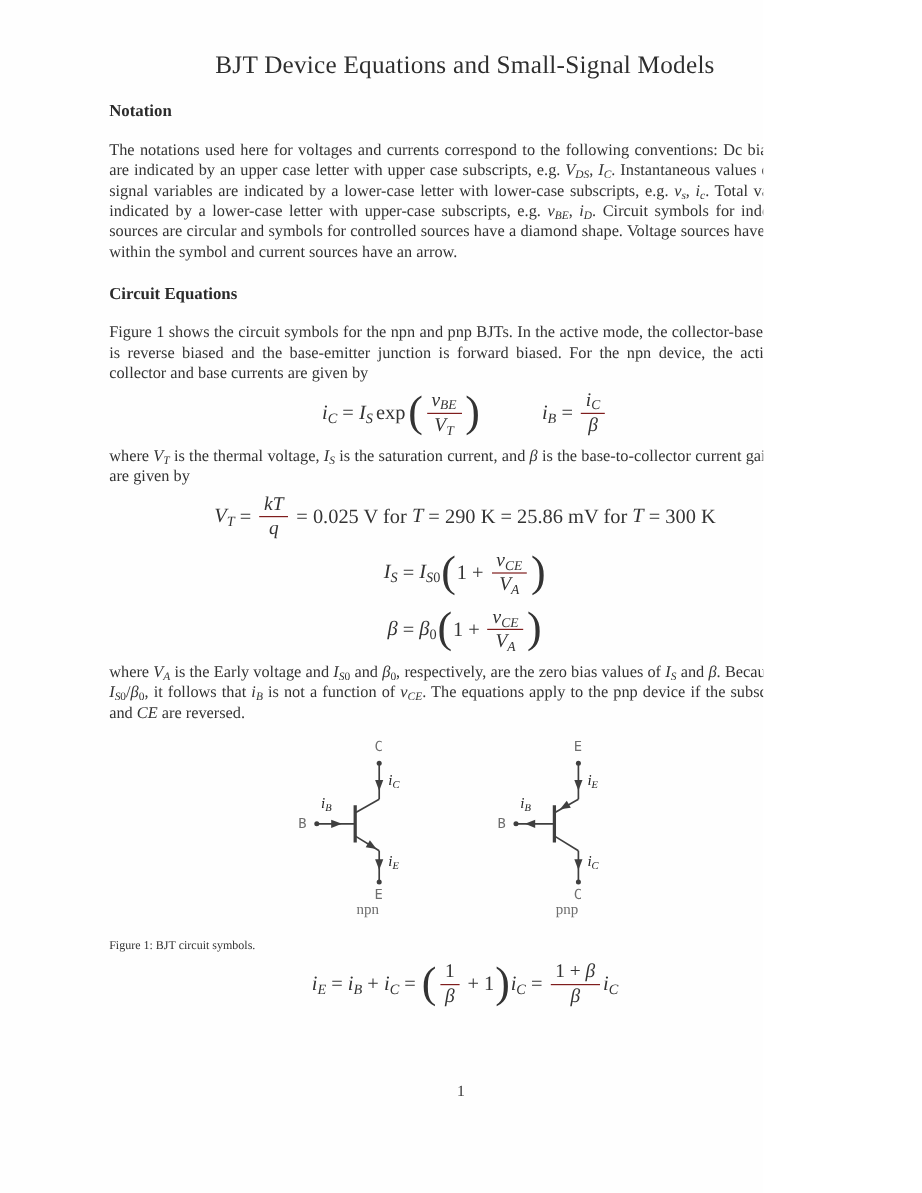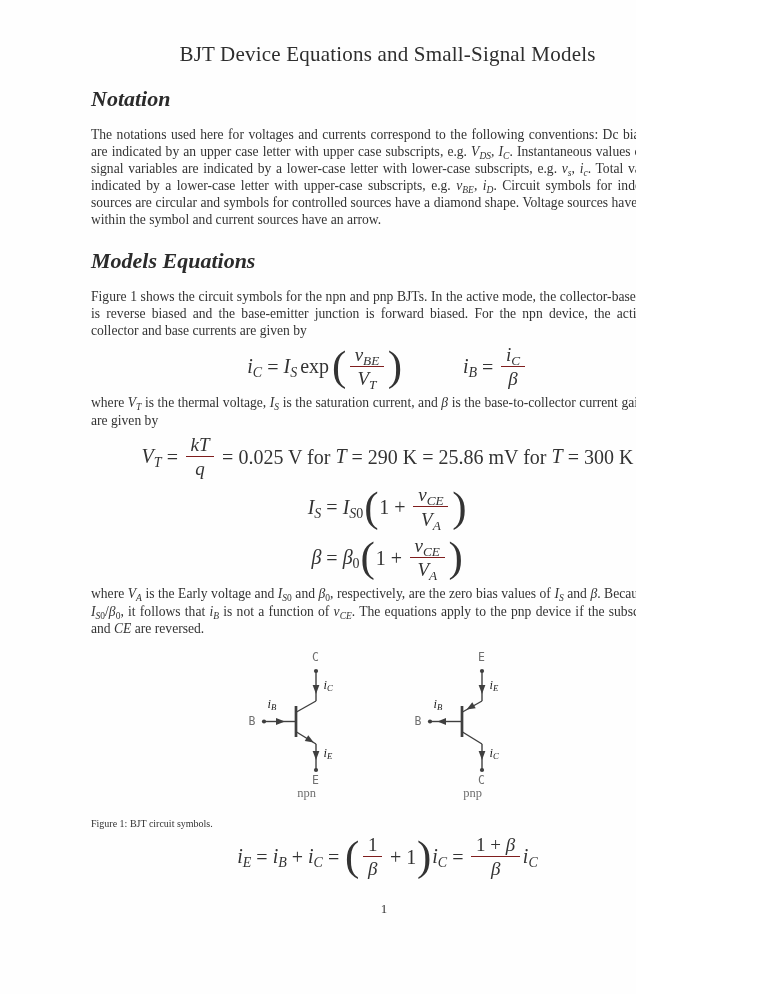--- a/index.html
+++ b/index.html
@@ -1,35 +1,35 @@
 <!DOCTYPE html>
 <html><head>
 <meta charset="utf-8">
 <style>
   html,body{margin:0;padding:0;background:#ffffff;}
   .page{position:relative;width:636px;height:994px;background:#fefefe;overflow:hidden;
         font-family:"Liberation Serif", serif;color:#333;}
   .content{position:absolute;left:91px;top:0;width:593px;}
   .doc-title{margin:0;padding-top:42px;text-align:center;font-size:21px;font-weight:normal;
              color:#2e2e2e;letter-spacing:0.2px;}
-  h2.sec{font-size:22px;margin:19px 0 14px 0;color:#2b2b2b;font-style:italic;}
+  h2.sec{font-size:14px;margin:19px 0 14px 0;color:#2b2b2b;}
   p.body{font-size:13.6px;line-height:17.1px;text-align:justify;margin:0;color:#333;}
   p.indent{text-indent:16px;}
   sub{font-size:0.7em;line-height:0;vertical-align:-0.28em;}
   .mv{font-style:italic;margin-top:28px;}
   .msub0{font-style:normal;}
   .mfn{margin:0 0.1em 0 0.15em;}
   .msp{display:inline-block;}
   .frac{display:inline-block;text-align:center;vertical-align:-0.62em;margin:0 0.15em;
         font-size:0.95em;line-height:1.12;}
   .frac .num{display:block;padding:0 0.25em 0.05em 0.25em;}
   .frac .den{display:block;border-top:1px solid #7f1d1d;padding:0.06em 0.25em 0 0.25em;}
   .bp{font-size:2.15em;font-weight:normal;vertical-align:-0.16em;line-height:0;margin:0 0.02em;}
   .eq{position:relative;display:flex;align-items:center;justify-content:center;
-      font-size:20px;margin:5px 0;min-height:42px;color:#333;}
+      font-size:17px;margin:5px 0;min-height:42px;color:#333;}
   .eq .eq-num{position:absolute;right:0;top:50%;transform:translateY(-50%);}
   .figure-row{display:flex;justify-content:center;gap:56px;margin:12px 0 0 0;}
   .transistor{position:relative;width:110px;height:150px;}
   .transistor svg{position:absolute;left:0;top:0;}
   .t-label{position:absolute;font-family:"DejaVu Sans Mono", monospace;font-size:11.5px;
            color:#6f6f6f;}
   .t-top{left:66px;top:1px;transform:translateX(-50%);}
   .t-bottom{left:66px;top:124px;transform:translateX(-50%);}
   .t-base{left:-1px;top:65px;}
   .dev-name{position:absolute;left:57px;top:137px;transform:translateX(-50%);
@@ -50,21 +50,21 @@
 <body>
 
 <div class="page">
   <div class="content">
 
     <h1 class="doc-title">BJT Device Equations and Small-Signal Models</h1>
 
     <h2 class="sec">Notation</h2>
     <p class="body">The notations used here for voltages and currents correspond to the following conventions: Dc bias values are indicated by an upper case letter with upper case subscripts, e.g. <i class="mv">V<sub class="msub">DS</sub></i>, <i class="mv">I<sub class="msub">C</sub></i>. Instantaneous values of small-signal variables are indicated by a lower-case letter with lower-case subscripts, e.g. <i class="mv">v<sub class="msub">s</sub></i>, <i class="mv">i<sub class="msub">c</sub></i>. Total values are indicated by a lower-case letter with upper-case subscripts, e.g. <i class="mv">v<sub class="msub">BE</sub></i>, <i class="mv">i<sub class="msub">D</sub></i>. Circuit symbols for independent sources are circular and symbols for controlled sources have a diamond shape. Voltage sources have a ± sign within the symbol and current sources have an arrow.</p>
 
-    <h2 class="sec">Models Equations</h2>
+    <h2 class="sec">Circuit Equations</h2>
     <p class="body">Figure 1 shows the circuit symbols for the npn and pnp BJTs.  In the active mode, the collector-base junction is reverse biased and the base-emitter junction is forward biased.  For the npn device, the active-mode collector and base currents are given by</p>
 
     <div class="eq">
       <span class="eq-body"><i class="mv">i<sub class="msub">C</sub></i> = <i class="mv">I<sub class="msub">S</sub></i><span class="mfn">exp</span><span class="bp">(</span><span class="frac"><span class="num"><i class="mv">v<sub class="msub">BE</sub></i></span><span class="den"><i class="mv">V<sub class="msub">T</sub></i></span></span><span class="bp">)</span><span class="msp" style="width: 3em;"></span><i class="mv">i<sub class="msub">B</sub></i> = <span class="frac"><span class="num"><i class="mv">i<sub class="msub">C</sub></i></span><span class="den"><i class="mv">β</i></span></span></span>
       <span class="eq-num">(1)</span>
     </div>
 
     <p class="body">where <i class="mv">V<sub class="msub">T</sub></i> is the thermal voltage, <i class="mv">I<sub class="msub">S</sub></i> is the saturation current, and <i class="mv">β</i> is the base-to-collector current gain.  These are given by</p>
 
     <div class="eq">

